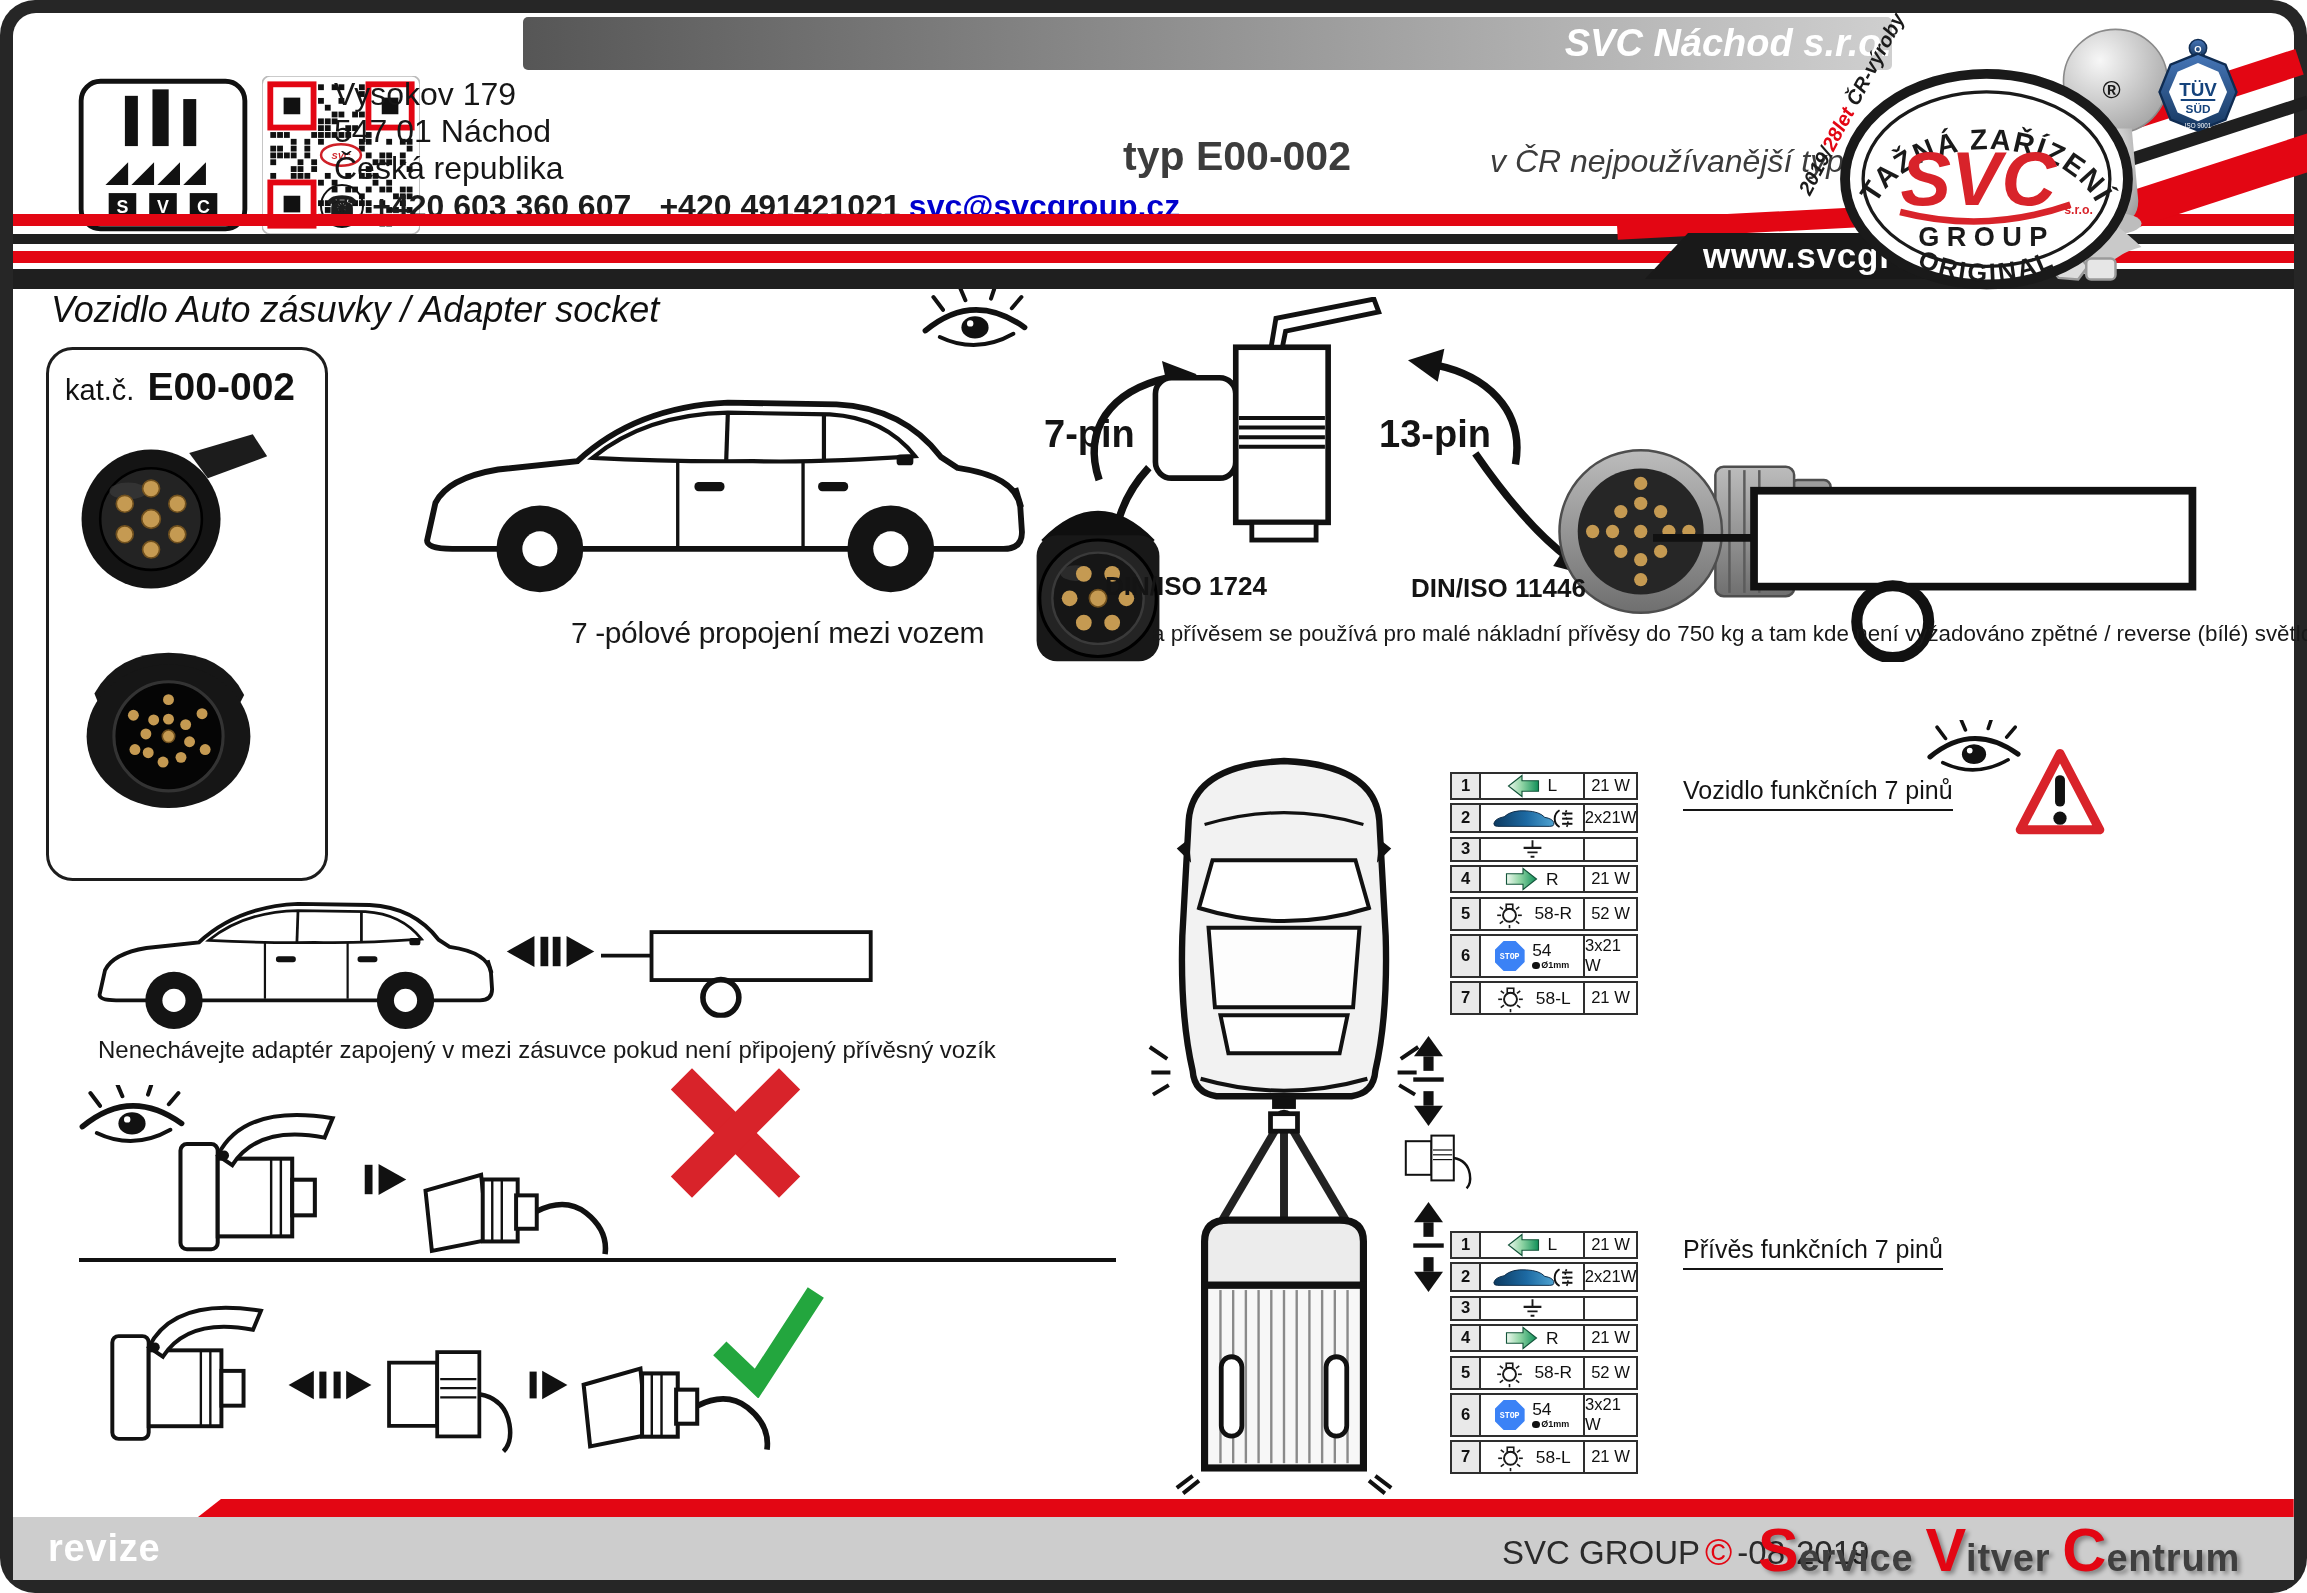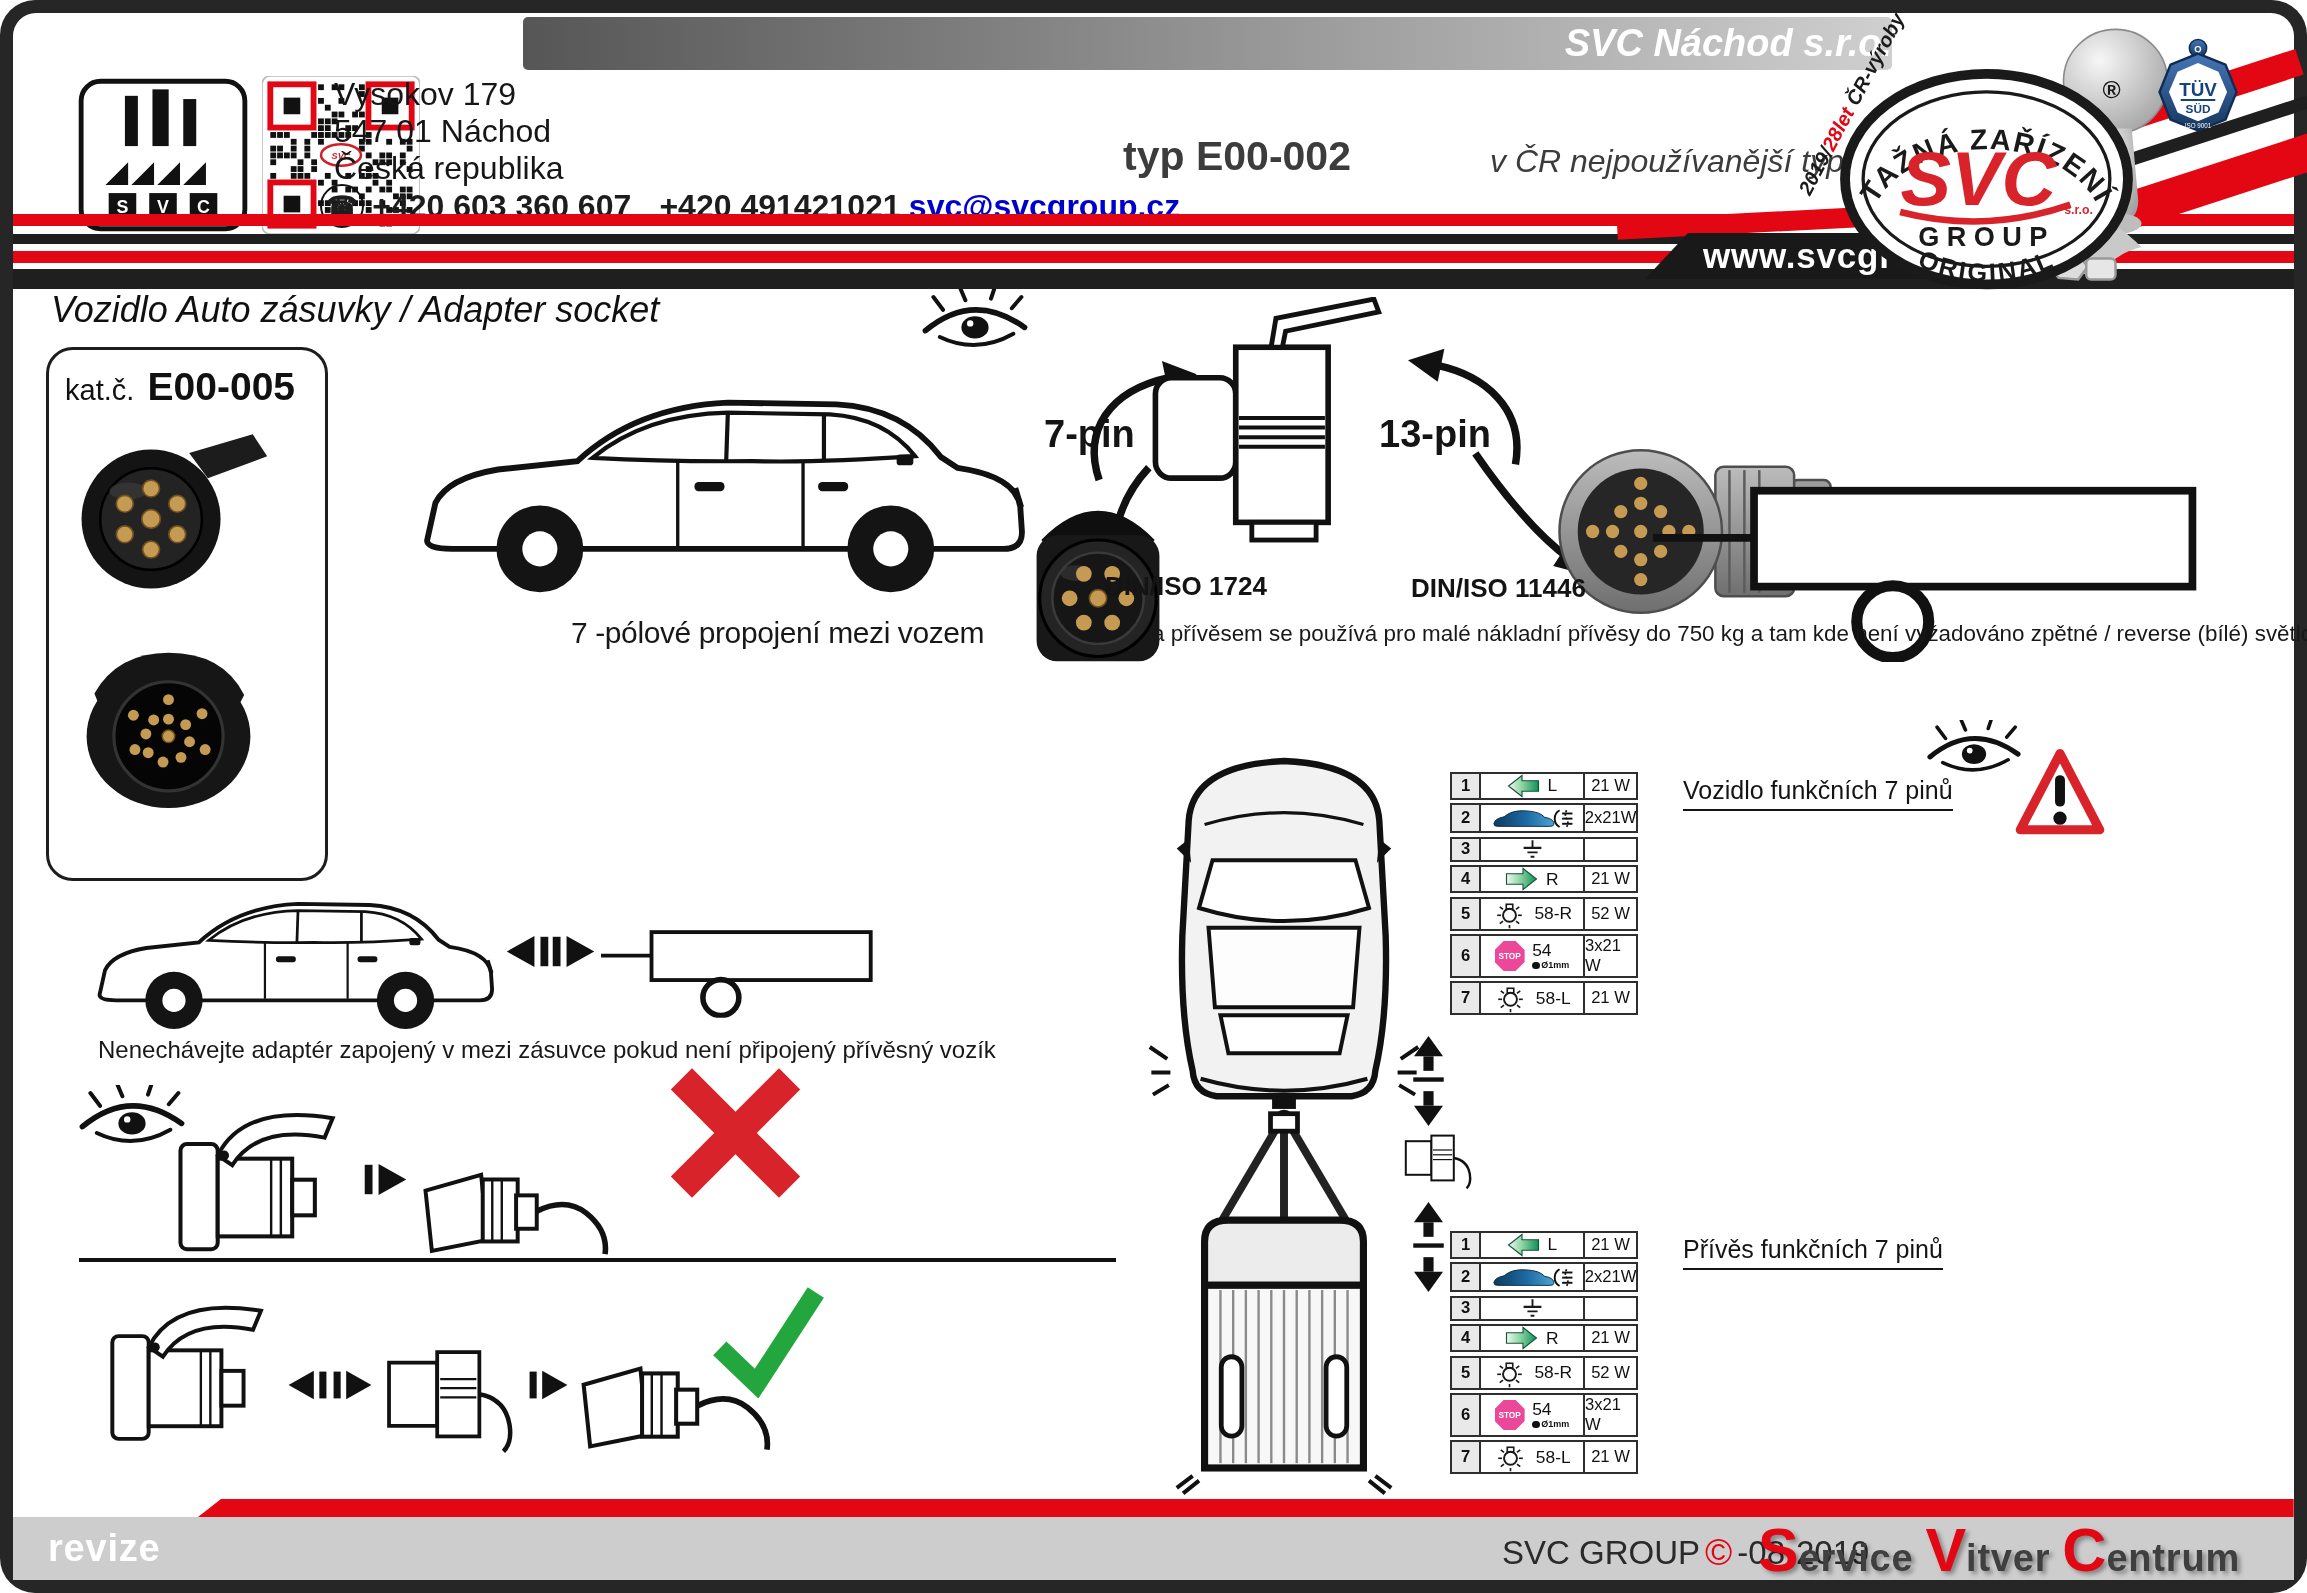--- a/index.html
+++ b/index.html
@@ -45,21 +45,21 @@
   
   .ptable{display:flex;flex-direction:column;gap:3.3px;width:188px;height:231px;}
   .prow{flex:1;border:2.1px solid #2e2e2e;display:flex;background:#fff;align-items:stretch;}
   .pnum{width:27px;background:#e9e9e9;border-right:2.1px solid #2e2e2e;display:flex;align-items:center;justify-content:center;font-weight:bold;font-size:16.6px;color:#111;}
   .picon{flex:1;border-right:2.1px solid #2e2e2e;display:flex;align-items:center;justify-content:center;gap:7.5px;padding:0 3.3px;}
   .pwatt{width:51px;display:flex;align-items:center;justify-content:center;font-size:16.6px;color:#111;}
   .plabel{font-size:17.4px;color:#111;}
   .psub{font-size:9px;font-weight:bold;color:#111;display:flex;align-items:center;gap:1.7px;}
   .pdot{display:inline-block;width:7.5px;height:7.5px;border-radius:50%;background:#111;}
   .plbl-wrap{display:flex;flex-direction:column;align-items:flex-start;line-height:1;gap:1.7px;}
-  .stop-oct{display:inline-flex;align-items:center;justify-content:center;width:30px;height:30px;background:#ec4899;color:#fff;font-weight:bold;font-size:8.3px;clip-path:polygon(30% 0,70% 0,100% 30%,100% 70%,70% 100%,30% 100%,0 70%,0 30%);}
+  .stop-oct{display:inline-flex;align-items:center;justify-content:center;width:30px;height:30px;background:#3b82f6;color:#fff;font-weight:bold;font-size:8.3px;clip-path:polygon(30% 0,70% 0,100% 30%,100% 70%,70% 100%,30% 100%,0 70%,0 30%);font-family:Liberation Mono, monospace;}
   .tbl-title{font-size:25px;color:#141414;border-bottom:2.5px solid #141414;padding-bottom:4.1px;white-space:nowrap;}
 
   
   .foot-red{left:198px;top:1499px;right:13.3px;height:18px;background:#e30613;clip-path:polygon(23px 0,100% 0,100% 100%,0 100%);}
   .foot-bar{left:13.3px;top:1517px;right:13.3px;height:63px;background:#cdcdcd;}
   .revize{left:48px;top:1527px;font-size:38px;font-weight:bold;color:#fff;letter-spacing:0.8px;}
   .foot-right{left:1502px;top:1532px;font-size:33px;color:#2a2a2a;display:flex;align-items:center;gap:5px;}
   .copy-sym{color:#e30613;font-size:37px;}
   .brand{left:1758px;top:1515px;display:flex;align-items:baseline;gap:12px;}
   .brand-initial{font-size:61px;font-weight:800;color:#e30613;text-shadow:3.3px 3.3px 4.1px rgba(0,0,0,0.35);}
@@ -433,21 +433,21 @@
     <line x1="34" y1="81" x2="78" y2="81" stroke="#15437c" stroke-width="2.5"></line>
     <text x="56" y="98" text-anchor="middle" font-size="15" font-weight="bold" fill="#15437c">SÜD</text>
     <text x="56" y="117" text-anchor="middle" font-size="8" fill="#fff">ISO 9001</text>
   </svg>
 
   <div class="abs sec-head nowrap">Vozidlo Auto zásuvky / Adapter socket</div>
 
   <div class="abs kat-box"></div>
   <div class="abs kat-line">
     <span class="kat-lab">kat.č.</span>
-    <span class="kat-val">E00-005</span>
+    <span class="kat-val">E00-002</span>
   </div>
 
   <svg class="abs" style="left:62px;top:419px" width="212" height="178" viewBox="0 0 250 210">
     <path d="M150 40 L225 18 L242 44 L172 70 Z" fill="#1c1c1c"></path>
     <circle cx="105" cy="118" r="82" fill="#141414"></circle>
     <circle cx="105" cy="118" r="60" fill="#232323" stroke="#000" stroke-width="3"></circle>
     <ellipse cx="78" cy="85" rx="22" ry="10" fill="#3a3a3a" opacity="0.7"></ellipse>
     <circle cx="105" cy="118" r="11" fill="#c59a52" stroke="#70501e" stroke-width="2"></circle>
     <circle cx="105" cy="82" r="10" fill="#c59a52" stroke="#70501e" stroke-width="2"></circle>
     <circle cx="136" cy="100" r="10" fill="#c59a52" stroke="#70501e" stroke-width="2"></circle>

